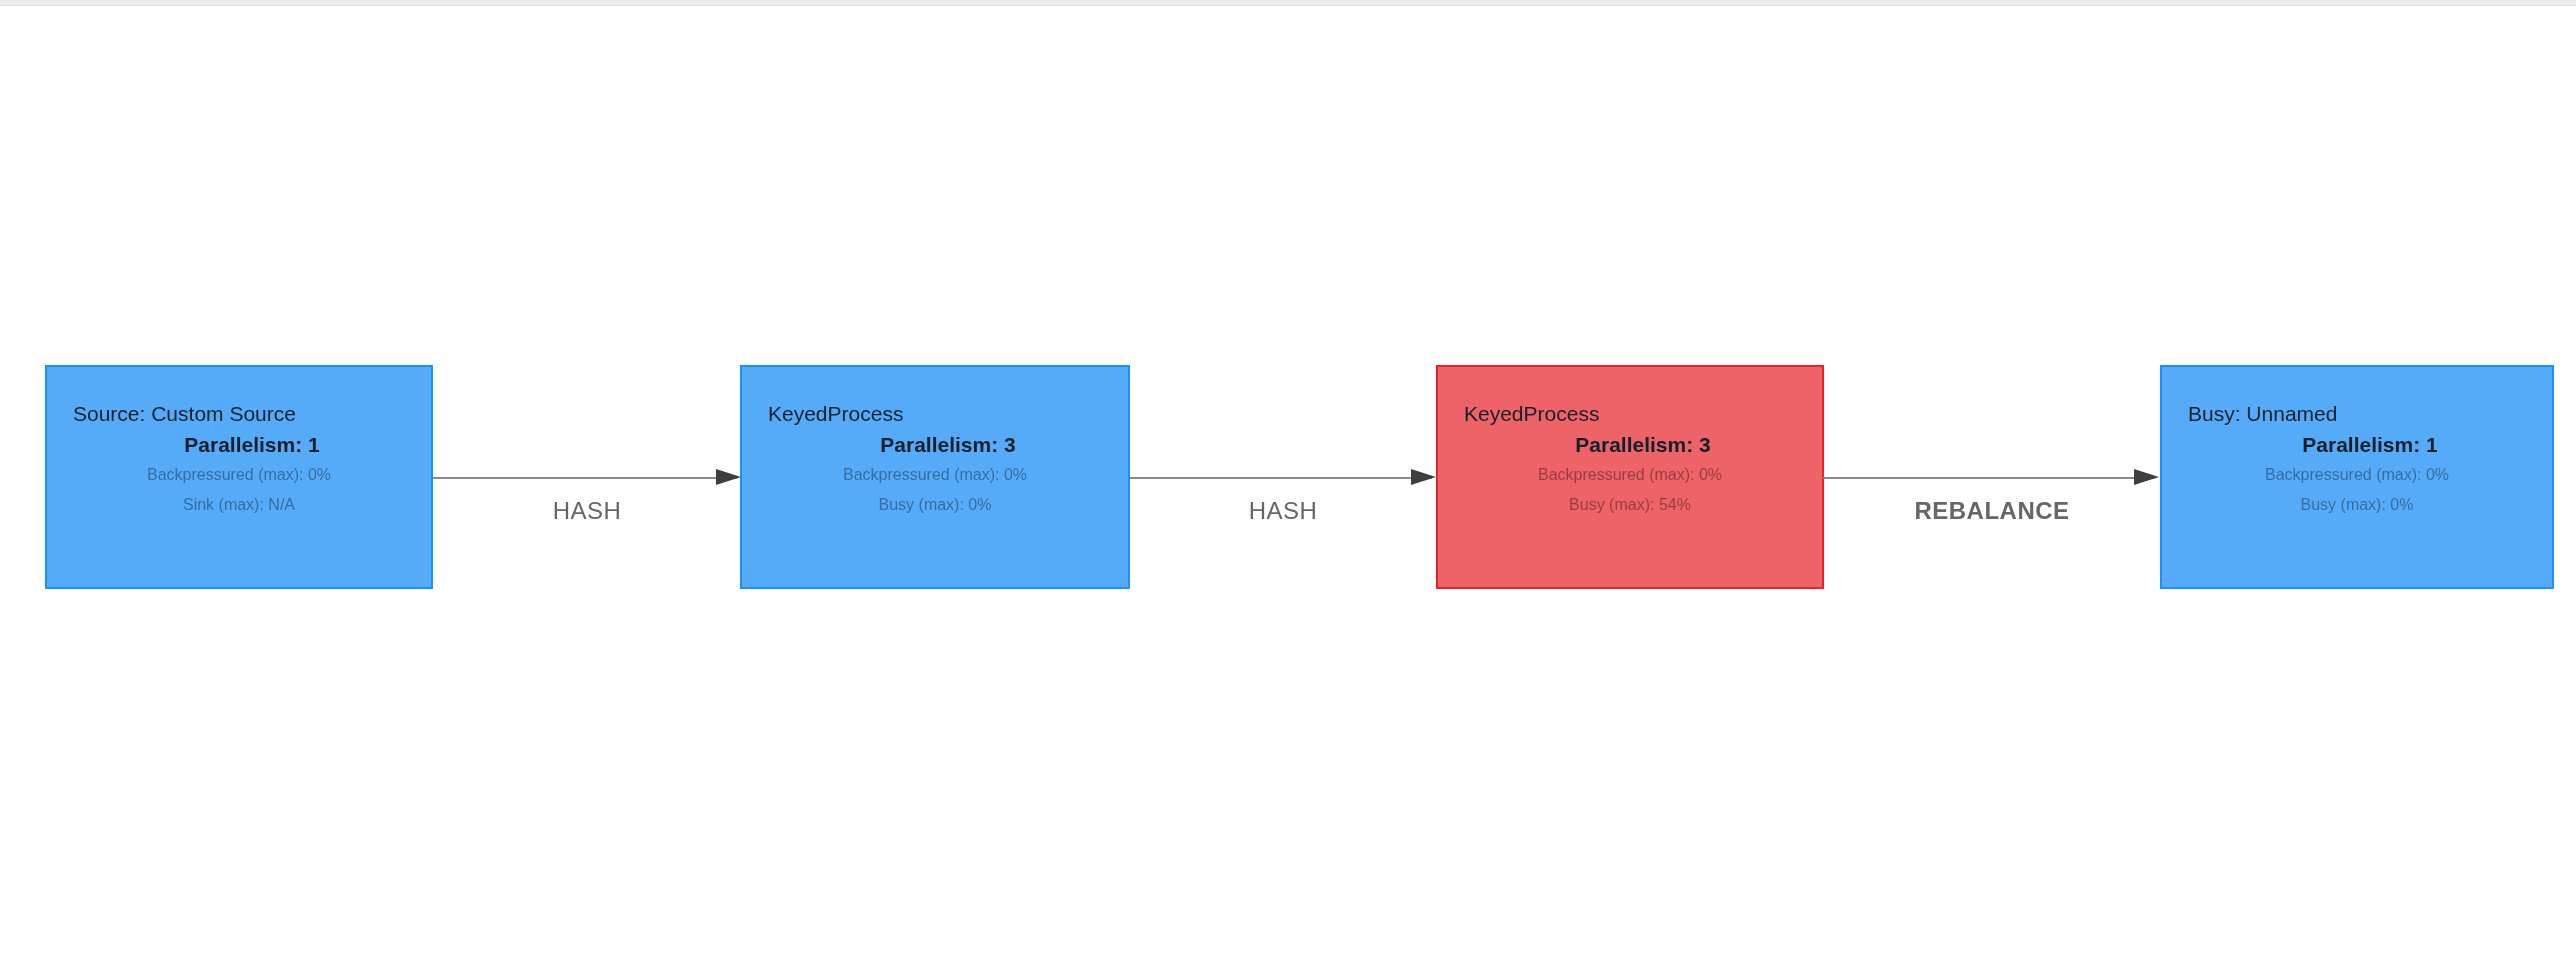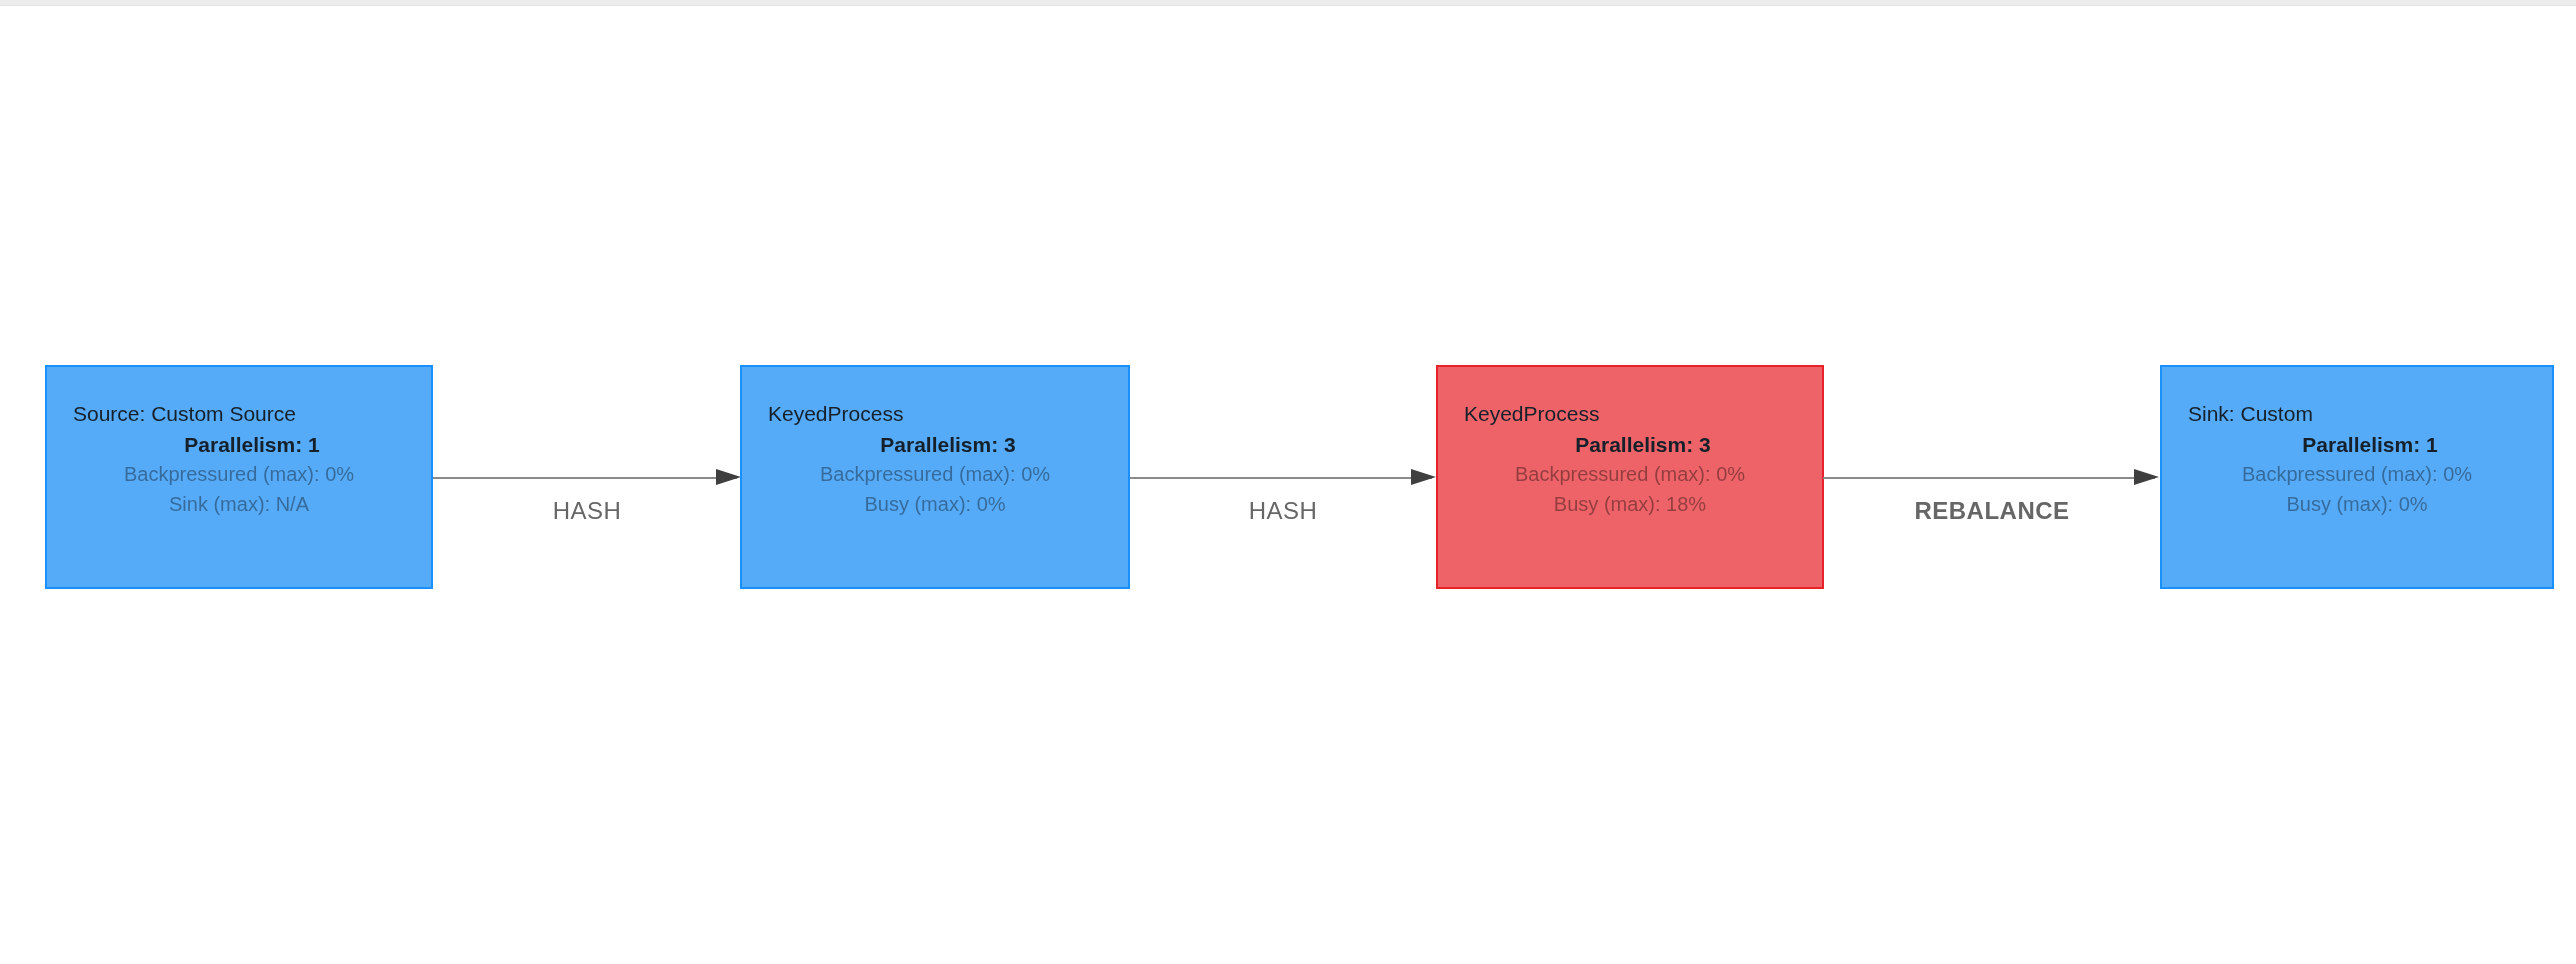--- a/index.html
+++ b/index.html
@@ -45,21 +45,21 @@
   .node .parallelism {
     font-size: 21px;
     line-height: 31px;
     font-weight: 700;
     color: #15202b;
     text-align: center;
     white-space: nowrap;
     padding-left: 26px;
   }
   .node .metric {
-    font-size: 20px;
+    font-size: 16px;
     line-height: 29.5px;
     font-weight: 400;
     color: rgba(0, 0, 0, 0.38);
     text-align: center;
     white-space: nowrap;
   }
   .node .metric:first-of-type { margin-top: 20px; }
   .n1 { left: 45px;   width: 388px; }
   .n2 { left: 740px;  width: 390px; }
   .n3 { left: 1436px; width: 388px; }
@@ -161,31 +161,31 @@
   <div class="edge e2">
     <div class="line"></div>
     <div class="arrow-head"></div>
   </div>
   <div class="edge-label l2">HASH</div>
 
   <div class="node red n3">
     <div class="title">KeyedProcess</div>
     <div class="parallelism">Parallelism: 3</div>
     <div class="metric">Backpressured (max): 0%</div>
-    <div class="metric">Busy (max): 18%</div>
+    <div class="metric">Busy (max): 54%</div>
   </div>
 
   <div class="edge e3">
     <div class="line"></div>
     <div class="arrow-head"></div>
   </div>
   <div class="edge-label l3">REBALANCE</div>
 
   <div class="node blue n4">
-    <div class="title">Sink: Custom</div>
+    <div class="title">Busy: Unnamed</div>
     <div class="parallelism">Parallelism: 1</div>
     <div class="metric">Backpressured (max): 0%</div>
     <div class="metric">Busy (max): 0%</div>
   </div>
 
   <div class="bottom-divider"></div>
   <div class="resize-handle">
     <span class="dot"></span>
     <span class="dot"></span>
     <span class="dot"></span>

